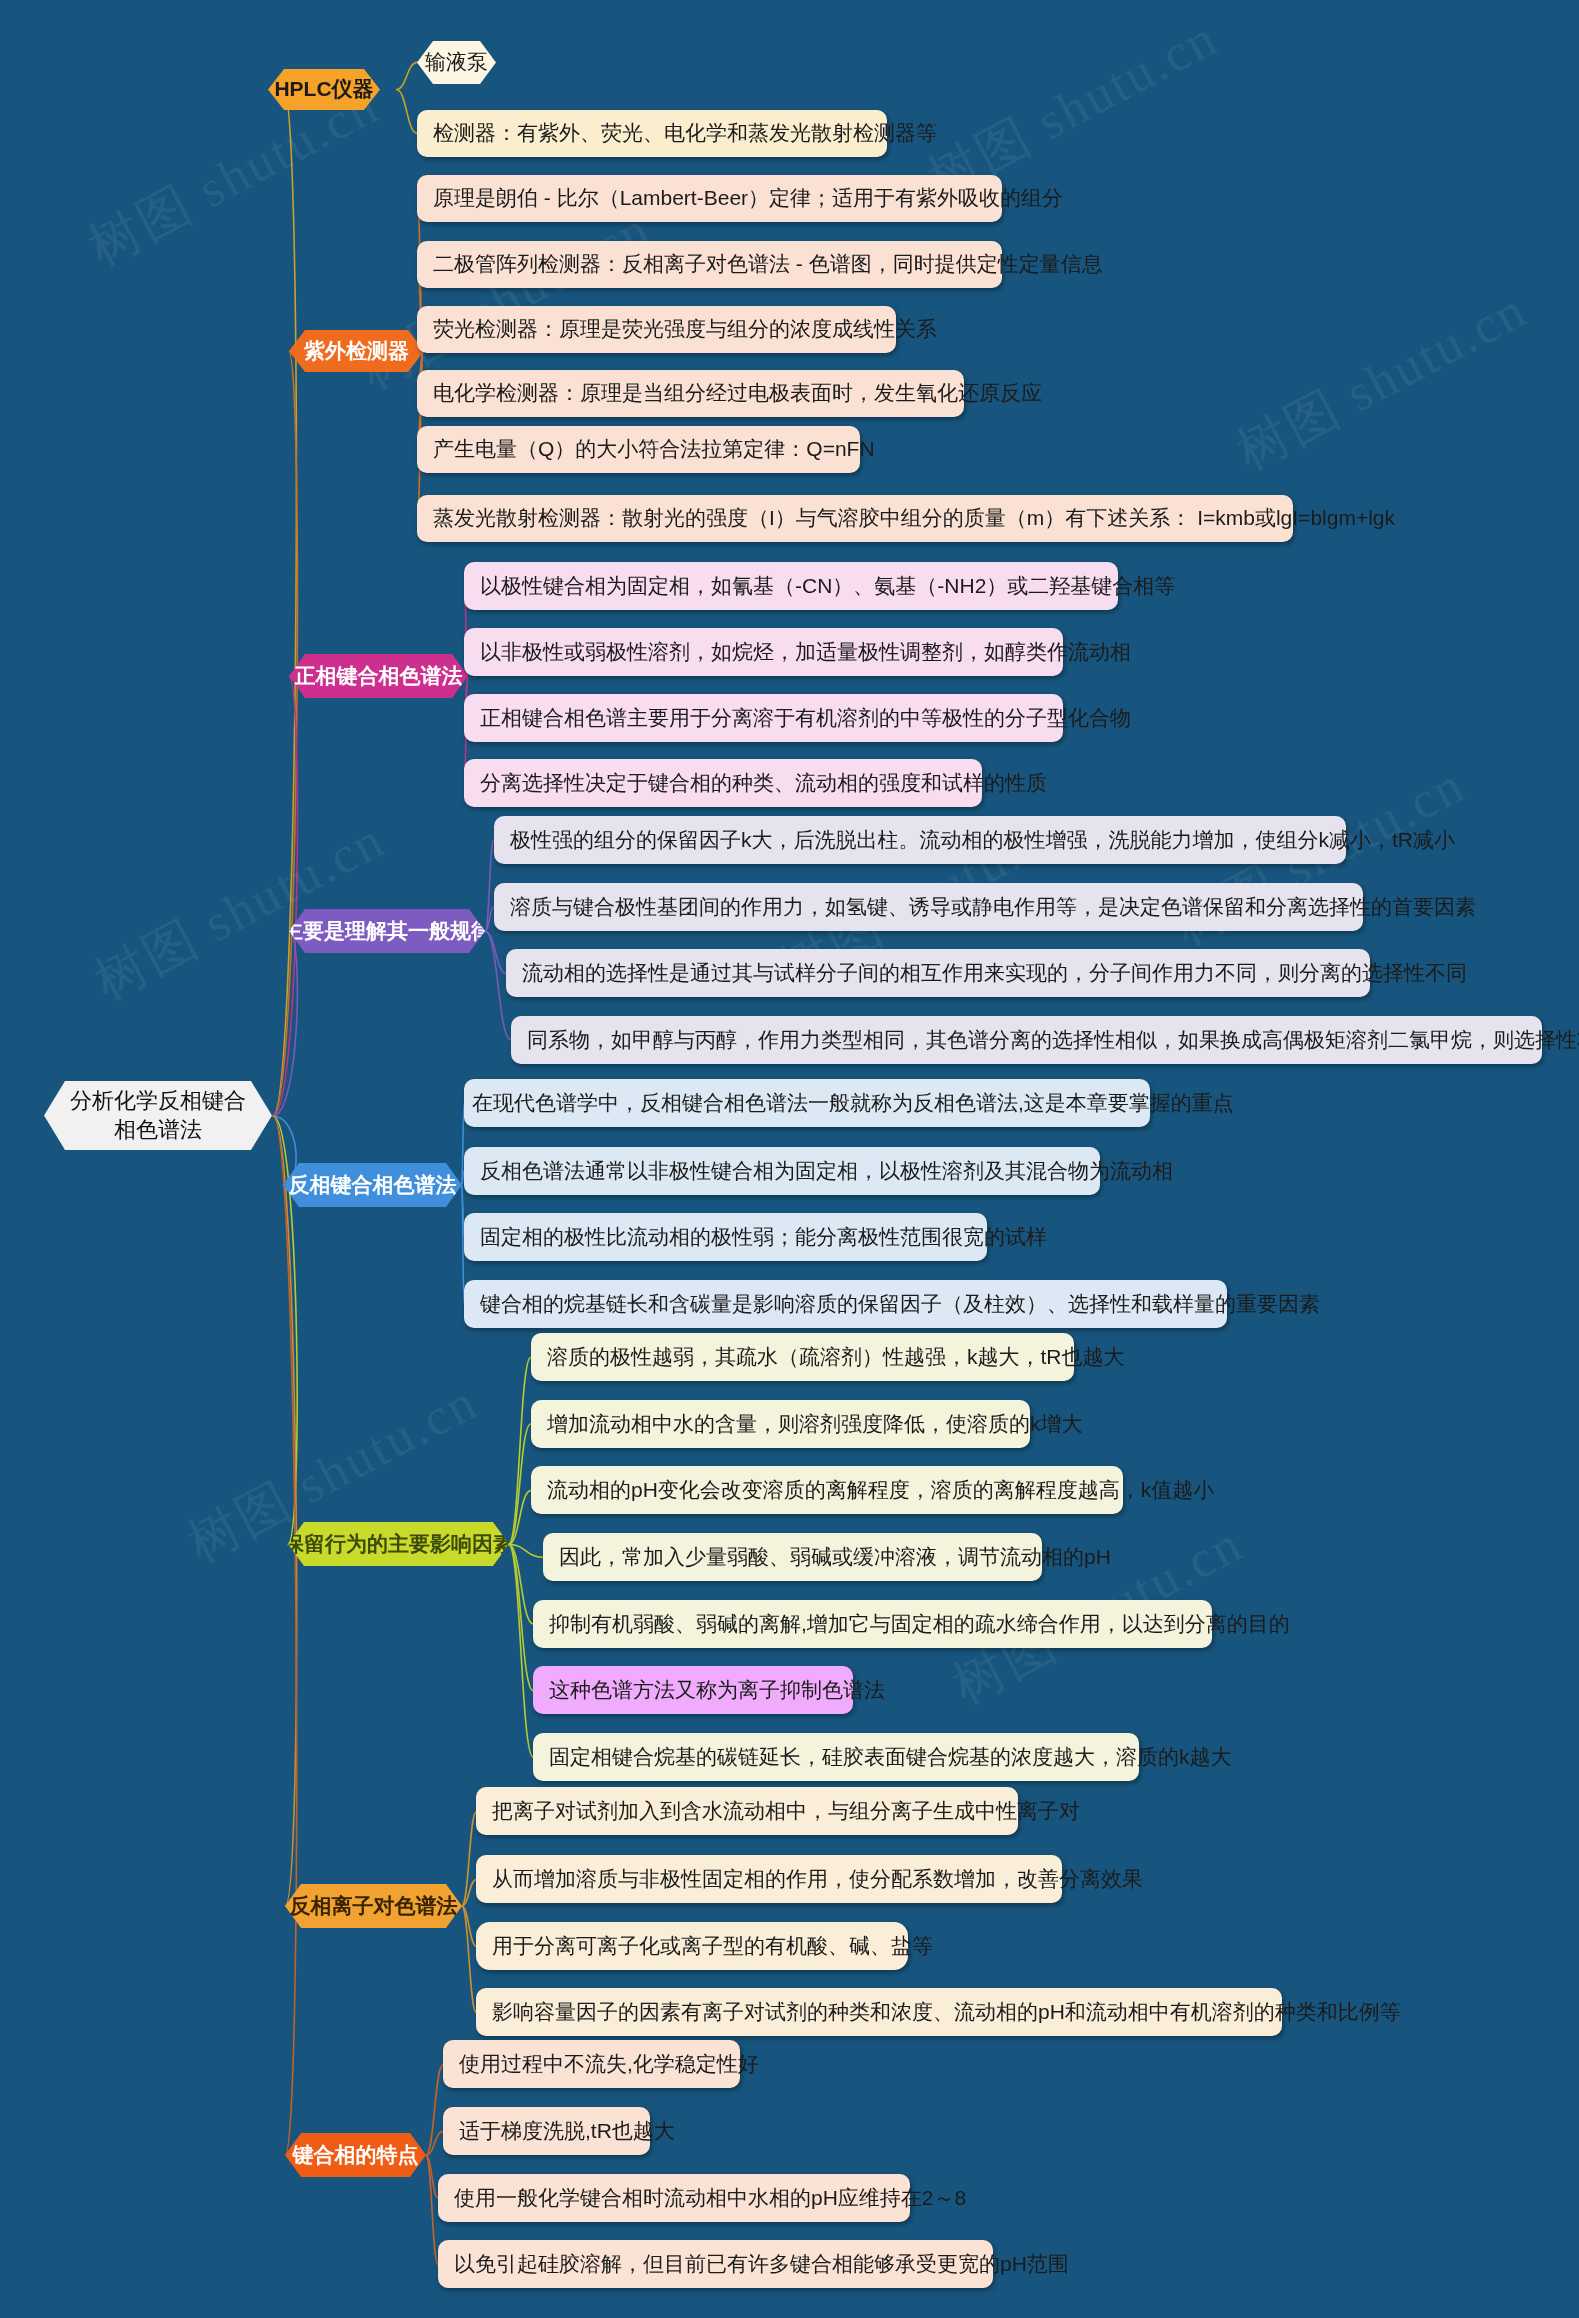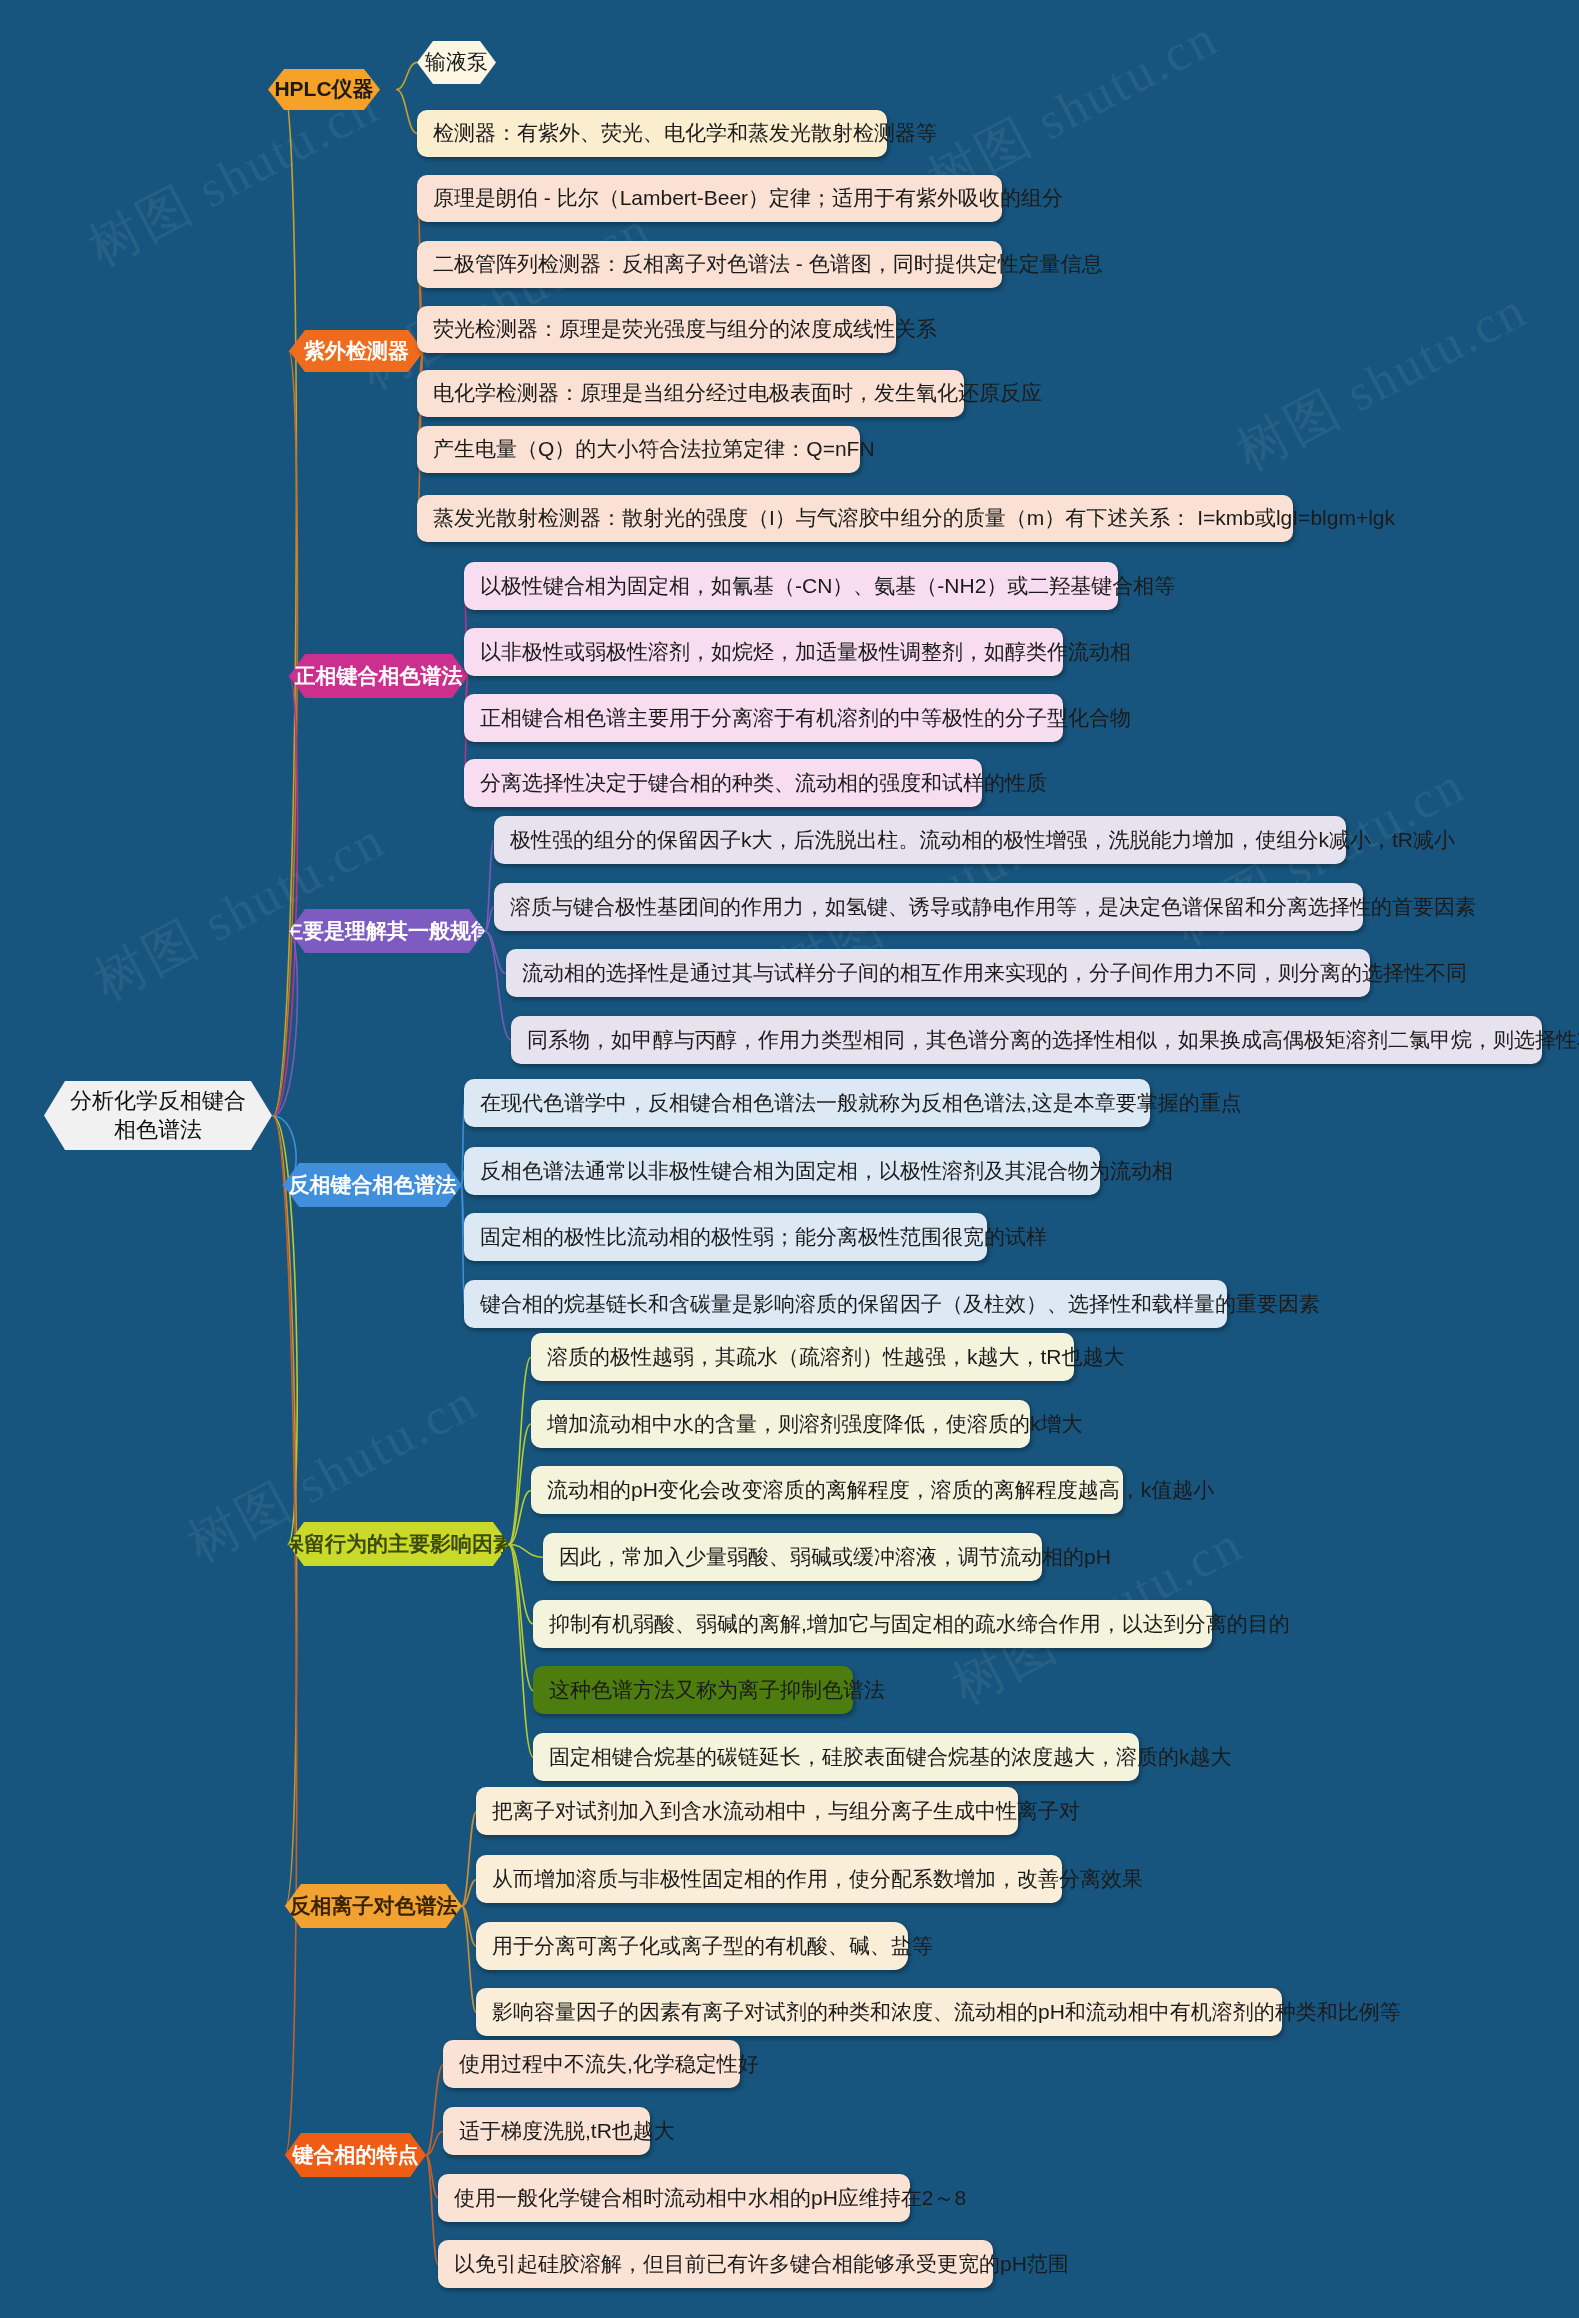--- a/index.html
+++ b/index.html
@@ -199,21 +199,21 @@
       </div>
       <div class="node leaf" style="left: 506px; top: 949px; width: 864px; height: 48px; background: rgb(230, 227, 239); color: rgb(27, 27, 27); font-size: 21px;">
         <span>流动相的选择性是通过其与试样分子间的相互作用来实现的，分子间作用力不同，则分离的选择性不同</span>
       </div>
       <div class="node leaf" style="left: 511px; top: 1016px; width: 1031px; height: 48px; background: rgb(230, 227, 239); color: rgb(27, 27, 27); font-size: 21px;">
         <span>同系物，如甲醇与丙醇，作用力类型相同，其色谱分离的选择性相似，如果换成高偶极矩溶剂二氯甲烷，则选择性将发生变化</span>
       </div>
       <div class="node hex" style="left: 283px; top: 1163px; width: 179px; height: 44px; background: rgb(63, 143, 221); color: rgb(255, 255, 255);">
         <span>反相键合相色谱法</span>
       </div>
-      <div class="node leaf" style="left: 464px; top: 1079px; width: 686px; height: 48px; background: rgb(220, 233, 245); color: rgb(27, 27, 27); font-size: 21px;">
+      <div class="node leaf" style="left: 464px; top: 1079px; width: 686px; height: 48px; background: rgb(220, 233, 245); color: rgb(27, 27, 27); font-size: 21px; padding-left: 8px;">
         <span>在现代色谱学中，反相键合相色谱法一般就称为反相色谱法,这是本章要掌握的重点</span>
       </div>
       <div class="node leaf" style="left: 464px; top: 1147px; width: 636px; height: 48px; background: rgb(220, 233, 245); color: rgb(27, 27, 27); font-size: 21px;">
         <span>反相色谱法通常以非极性键合相为固定相，以极性溶剂及其混合物为流动相</span>
       </div>
       <div class="node leaf" style="left: 464px; top: 1213px; width: 523px; height: 48px; background: rgb(220, 233, 245); color: rgb(27, 27, 27); font-size: 21px;">
         <span>固定相的极性比流动相的极性弱；能分离极性范围很宽的试样</span>
       </div>
       <div class="node leaf" style="left: 464px; top: 1280px; width: 763px; height: 48px; background: rgb(220, 233, 245); color: rgb(27, 27, 27); font-size: 21px;">
         <span>键合相的烷基链长和含碳量是影响溶质的保留因子（及柱效）、选择性和载样量的重要因素</span>
@@ -229,21 +229,21 @@
       </div>
       <div class="node leaf" style="left: 531px; top: 1466px; width: 592px; height: 48px; background: rgb(244, 244, 221); color: rgb(27, 27, 27); font-size: 21px;">
         <span>流动相的pH变化会改变溶质的离解程度，溶质的离解程度越高，k值越小</span>
       </div>
       <div class="node leaf" style="left: 543px; top: 1533px; width: 499px; height: 48px; background: rgb(244, 244, 221); color: rgb(27, 27, 27); font-size: 21px;">
         <span>因此，常加入少量弱酸、弱碱或缓冲溶液，调节流动相的pH</span>
       </div>
       <div class="node leaf" style="left: 533px; top: 1600px; width: 679px; height: 48px; background: rgb(244, 244, 221); color: rgb(27, 27, 27); font-size: 21px;">
         <span>抑制有机弱酸、弱碱的离解,增加它与固定相的疏水缔合作用，以达到分离的目的</span>
       </div>
-      <div class="node leaf" style="left: 533px; top: 1666px; width: 320px; height: 48px; background: #4d7c0f; color: rgb(27, 27, 27); font-size: 21px;">
+      <div class="node leaf" style="left: 533px; top: 1666px; width: 320px; height: 48px; background: #f0abfc; color: rgb(27, 27, 27); font-size: 21px;">
         <span>这种色谱方法又称为离子抑制色谱法</span>
       </div>
       <div class="node leaf" style="left: 533px; top: 1733px; width: 606px; height: 48px; background: rgb(244, 244, 221); color: rgb(27, 27, 27); font-size: 21px;">
         <span>固定相键合烷基的碳链延长，硅胶表面键合烷基的浓度越大，溶质的k越大</span>
       </div>
       <div class="node hex" style="left: 285px; top: 1884px; width: 177px; height: 44px; background: rgb(242, 162, 49); color: rgb(58, 36, 0);">
         <span>反相离子对色谱法</span>
       </div>
       <div class="node leaf" style="left: 476px; top: 1787px; width: 542px; height: 48px; background: rgb(251, 238, 216); color: rgb(27, 27, 27); font-size: 21px;">
         <span>把离子对试剂加入到含水流动相中，与组分离子生成中性离子对</span>

